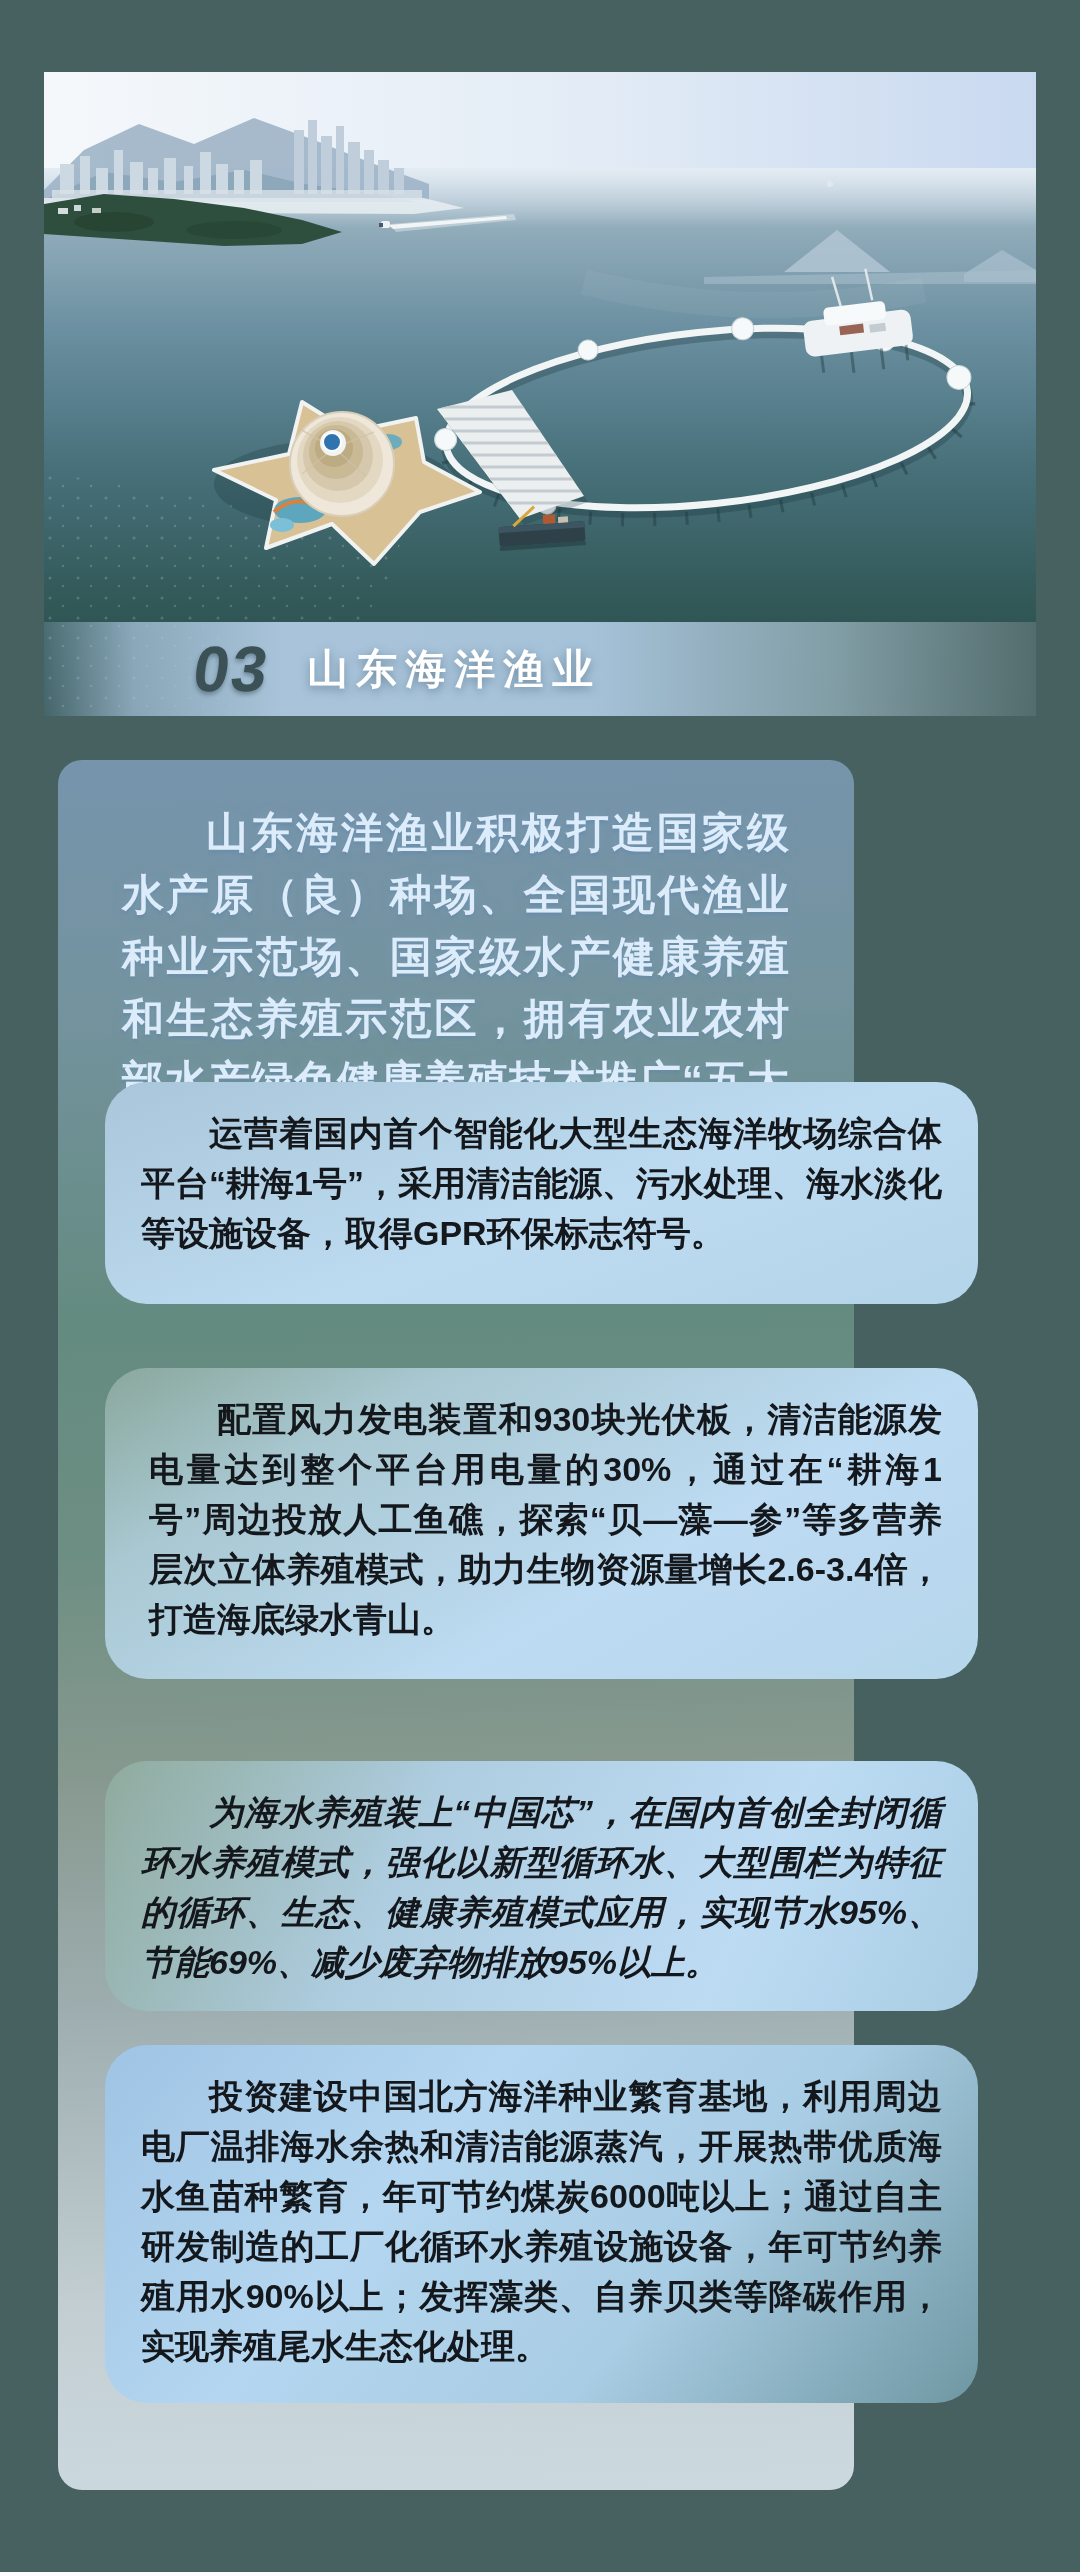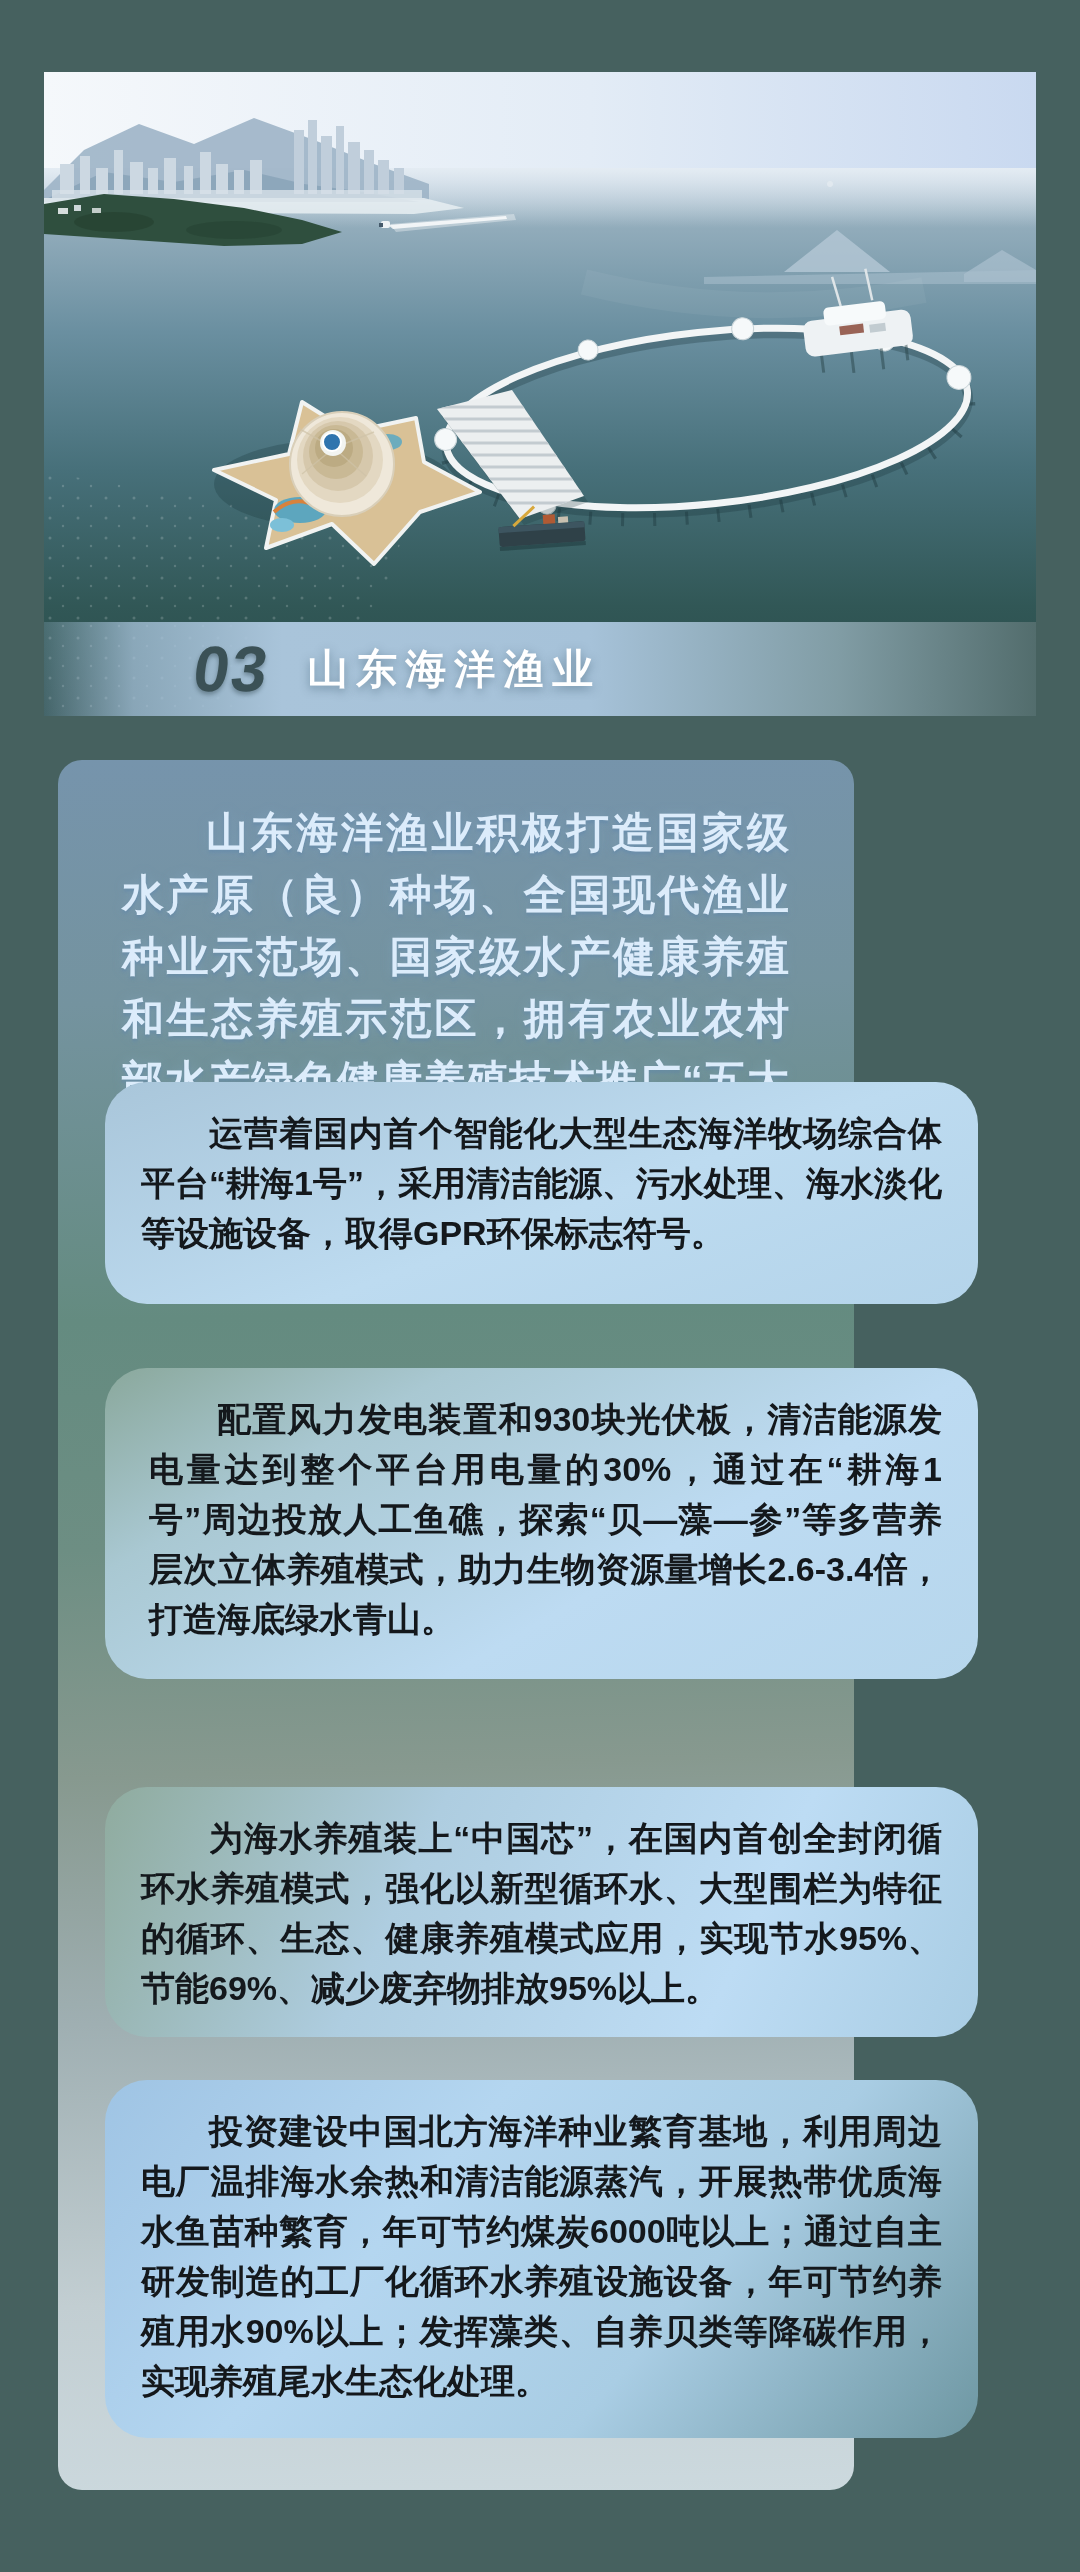--- a/index.html
+++ b/index.html
@@ -78,24 +78,24 @@
     margin:0;
     font-size:34px;line-height:50px;font-weight:700;
     color:#14181c;
     text-align:justify;
     text-indent:2em;
   }
   .card1{top:322px;height:222px;
     background:linear-gradient(160deg,#a9c6da 0%,#bddbf0 55%,#b4d4ea 100%);}
   .card2{top:608px;height:311px;
     background:linear-gradient(150deg,#8aa89c 0%,#a9c8d2 25%,#bddbf2 62%,#b6d6ec 100%);padding-left:44px;}
-  .card3{top:1027px;height:250px;
-    background:linear-gradient(115deg,#8fab9e 0%,#aecde0 35%,#bddcf4 72%,#a9cde4 100%);}
+  .card3{top:1001px;height:250px;
+    background:linear-gradient(115deg,#8fab9e 0%,#aecde0 35%,#bddcf4 72%,#a9cde4 100%);font-style:italic;}
   .card4{top:1285px;height:358px;
-    background:linear-gradient(130deg,#9fc4e4 0%,#b4d6f0 35%,#a9cde4 65%,#6e97a2 100%);margin-top:35px;}
+    background:linear-gradient(130deg,#9fc4e4 0%,#b4d6f0 35%,#a9cde4 65%,#6e97a2 100%);}
 </style>
 </head>
 <body>
 
 <div class="page">
 
   <div class="photo">
     <svg width="992" height="644" viewBox="0 0 992 644">
       <defs>
         <linearGradient id="skyG" x1="0" y1="0" x2="1" y2="0">

